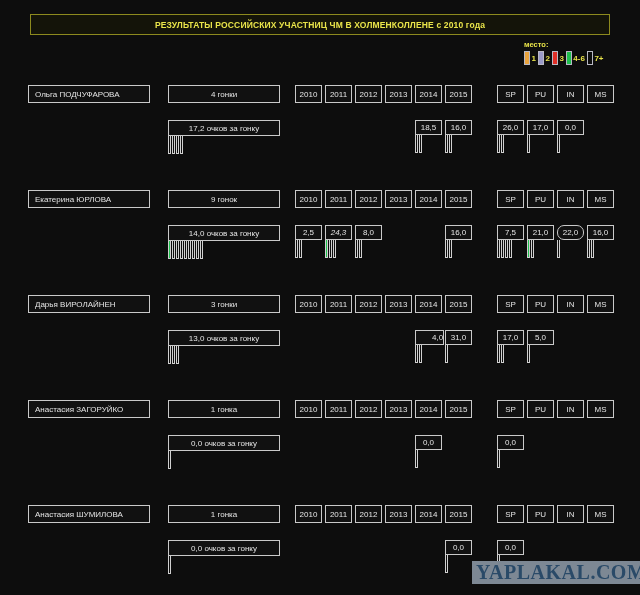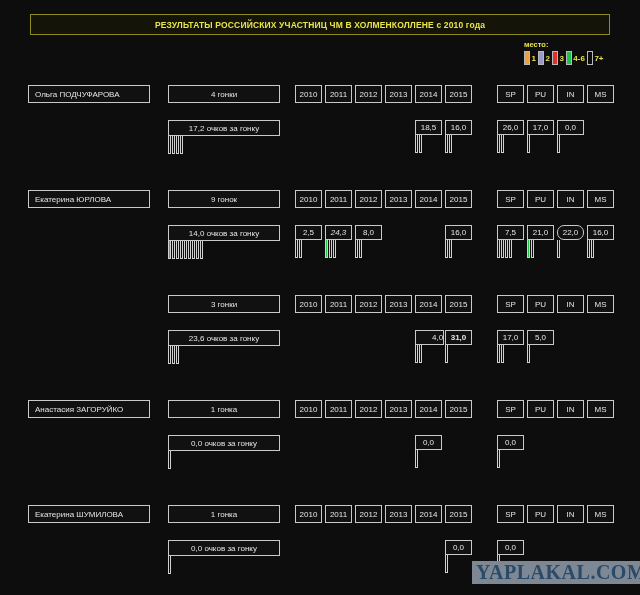--- a/index.html
+++ b/index.html
@@ -297,22 +297,23 @@
         </div>
         <div class="flag" style="left: 587px; top: 35px;">
           <div class="flag-box" style="min-width: 27px;">16,0</div>
           <div class="bars">
             <div class="bar" style="background: transparent;"></div>
             <div class="bar" style="background: transparent;"></div>
           </div>
         </div>
       </div>
       <div class="athlete" style="top: 295px; height: 100px;">
+        <div class="box name-box">Дарья ВИРОЛАЙНЕН</div>
         <div class="box races-box">3 гонки</div>
-        <div class="box avg-box">23,6 очков за гонку</div>
+        <div class="box avg-box">13,0 очков за гонку</div>
         <div class="bars summary-bars" style="position: absolute; left: 168px; top: 51px;">
           <div class="bar" style="background: transparent;"></div>
           <div class="bar" style="background: transparent;"></div>
           <div class="bar" style="background: transparent;"></div>
         </div>
         <div class="box head-box" style="left: 295px;">2010</div>
         <div class="box head-box" style="left: 325px;">2011</div>
         <div class="box head-box" style="left: 355px;">2012</div>
         <div class="box head-box" style="left: 385px;">2013</div>
         <div class="box head-box" style="left: 415px;">2014</div>
@@ -321,21 +322,21 @@
         <div class="box head-box" style="left: 527px;">PU</div>
         <div class="box head-box" style="left: 557px;">IN</div>
         <div class="box head-box" style="left: 587px;">MS</div>
         <div class="flag" style="left: 415px; top: 35px;">
           <div class="flag-box" style="min-width: 27px; padding-left: 16px;">4,0</div>
           <div class="bars">
             <div class="bar" style="background: transparent;"></div>
             <div class="bar" style="background: transparent;"></div>
           </div>
         </div>
-        <div class="flag" style="left: 445px; top: 35px; font-weight: bold;">
+        <div class="flag" style="left: 445px; top: 35px;">
           <div class="flag-box" style="min-width: 27px;">31,0</div>
           <div class="bars">
             <div class="bar" style="background: transparent;"></div>
           </div>
         </div>
         <div class="flag" style="left: 497px; top: 35px;">
           <div class="flag-box" style="min-width: 27px;">17,0</div>
           <div class="bars">
             <div class="bar" style="background: transparent;"></div>
             <div class="bar" style="background: transparent;"></div>
@@ -372,21 +373,21 @@
           </div>
         </div>
         <div class="flag" style="left: 497px; top: 35px;">
           <div class="flag-box" style="min-width: 27px;">0,0</div>
           <div class="bars">
             <div class="bar" style="background: transparent;"></div>
           </div>
         </div>
       </div>
       <div class="athlete" style="top: 505px; height: 100px;">
-        <div class="box name-box">Екатерина ШУМИЛОВА</div>
+        <div class="box name-box">Анастасия ШУМИЛОВА</div>
         <div class="box races-box">1 гонка</div>
         <div class="box avg-box">0,0 очков за гонку</div>
         <div class="bars summary-bars" style="position: absolute; left: 168px; top: 51px;">
           <div class="bar" style="background: transparent;"></div>
         </div>
         <div class="box head-box" style="left: 295px;">2010</div>
         <div class="box head-box" style="left: 325px;">2011</div>
         <div class="box head-box" style="left: 355px;">2012</div>
         <div class="box head-box" style="left: 385px;">2013</div>
         <div class="box head-box" style="left: 415px;">2014</div>

